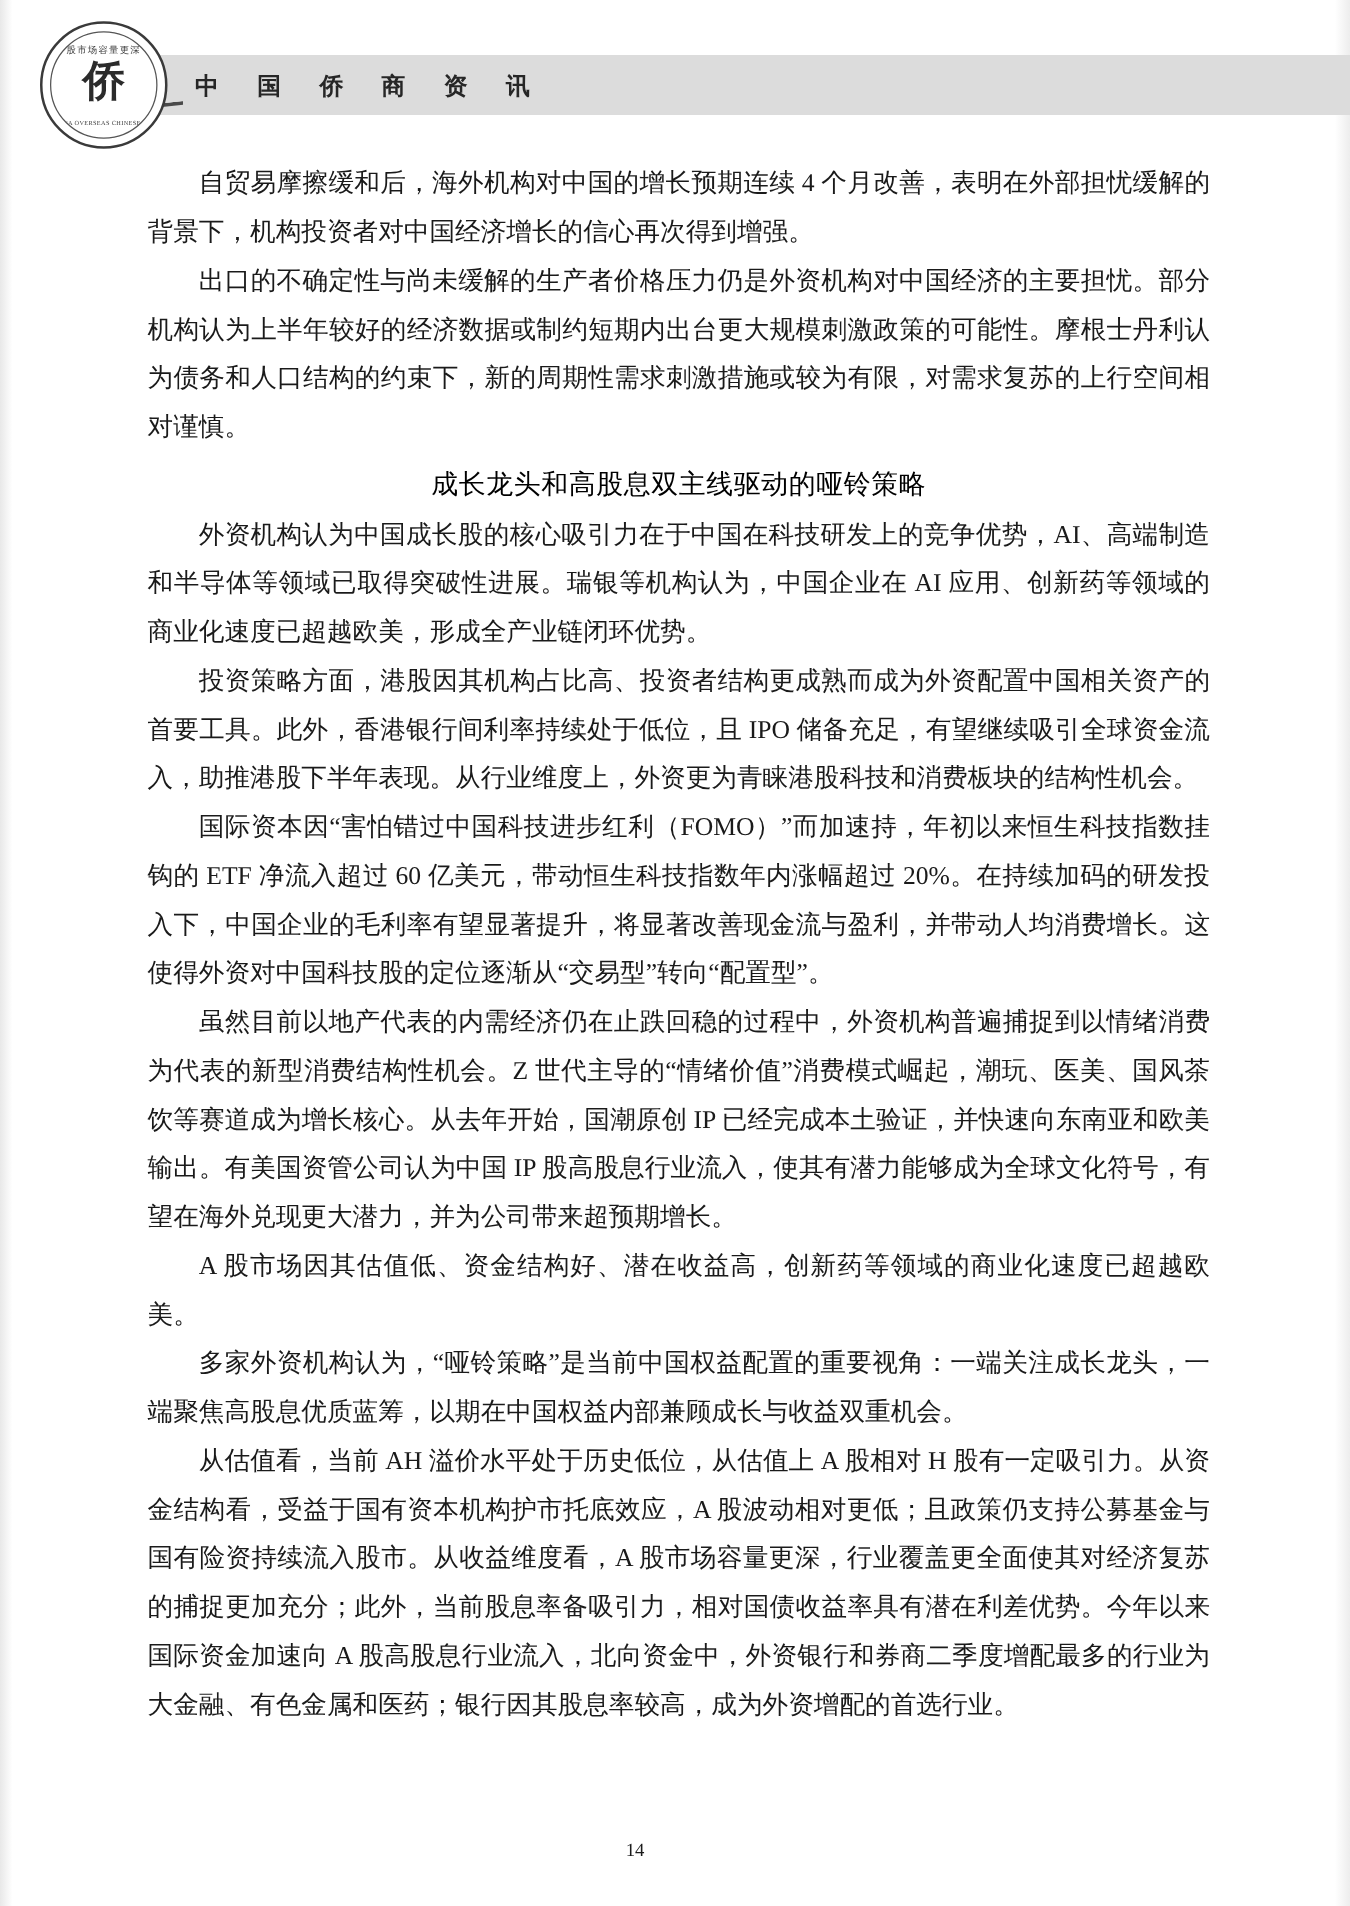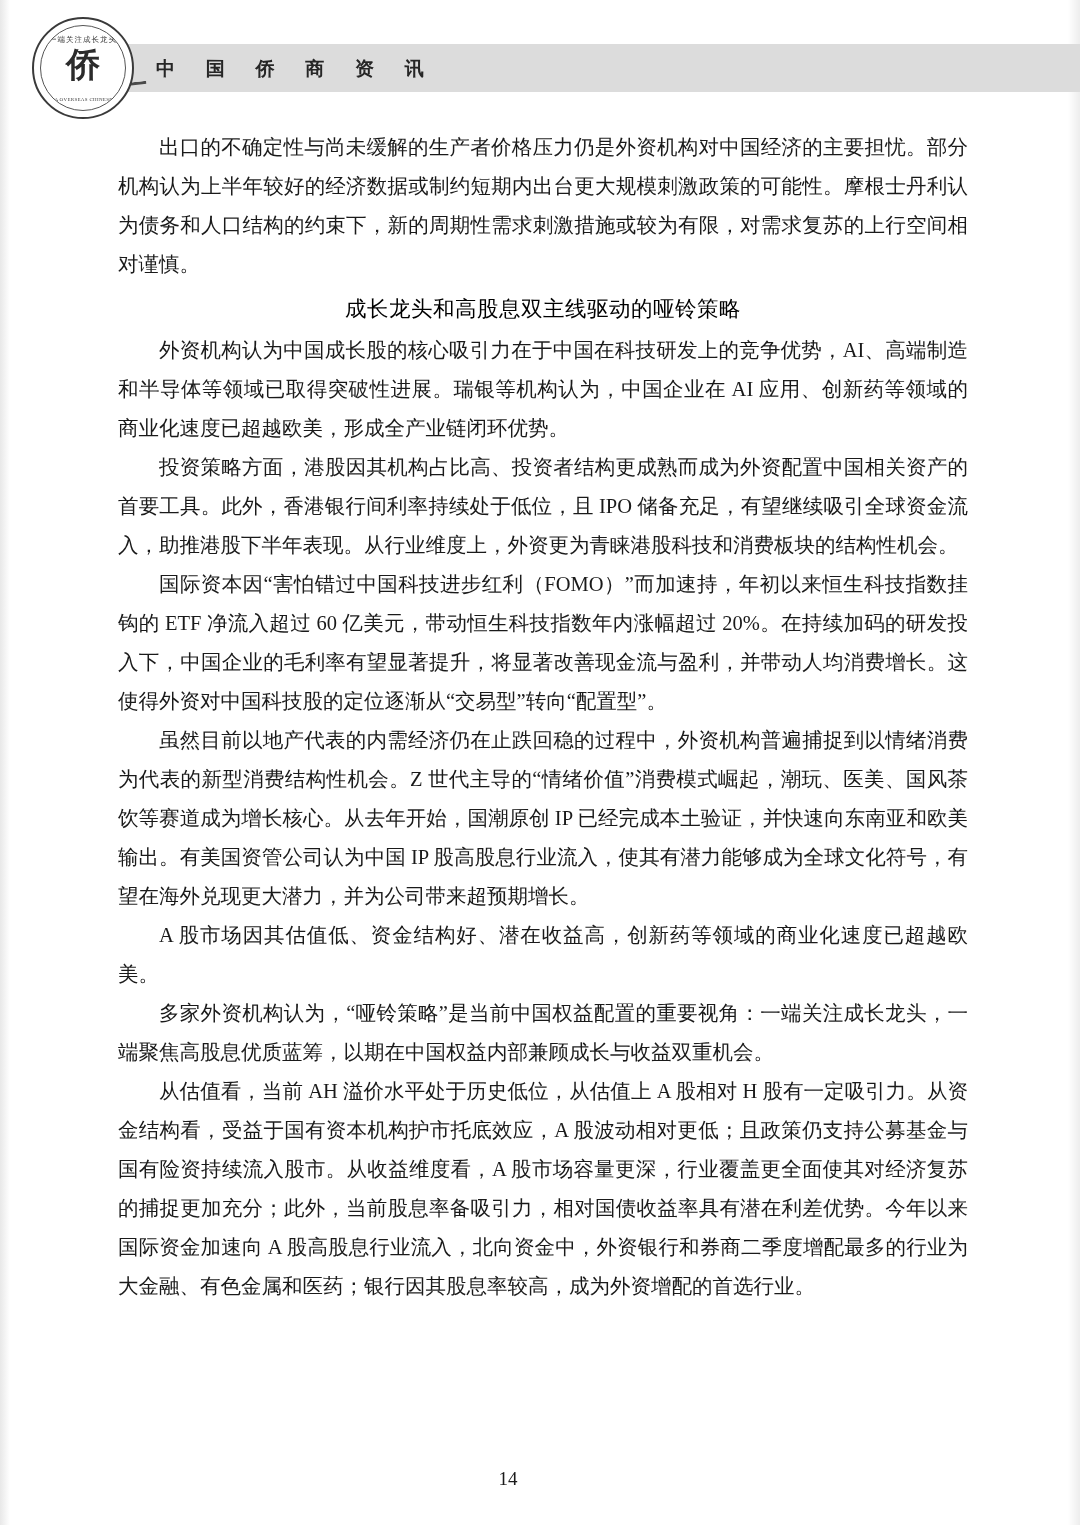--- a/index.html
+++ b/index.html
@@ -138,21 +138,21 @@
     letter-spacing: 0.5px;
   }
 
   
   .page-number {
     position: absolute;
     bottom: 35px;
     left: 0;
     width: 1016px;
     text-align: center;
-    font-size: 19px;
+    font-size: 15px;
     color: #1a1a1a;
     font-family: "Liberation Serif", "DejaVu Serif", serif;
   }
 
   
   .edge-left {
     position: absolute;
     top: 0; left: 0;
     width: 10px; height: 1525px;
     background: linear-gradient(to right, #e8e8e8, #ffffff);
@@ -171,28 +171,29 @@
 
   <div class="edge-left"></div>
   <div class="edge-right"></div>
 
   <div class="header">
     <div class="header-bar"></div>
     <div class="header-title">中 国 侨 商 资 讯</div>
     <div class="logo-swoosh"></div>
     <div class="logo">
       <div class="logo-inner">
-        <div class="logo-arc-top">一端关注成长龙头</div>
+        <div class="logo-arc-top">股市场容量更深</div>
         <div class="logo-glyph">侨</div>
         <div class="logo-arc-bottom">CHINA OVERSEAS CHINESE BUSINESS</div>
       </div>
     </div>
   </div>
 
   <div class="content">
+    <p class="para">自贸易摩擦缓和后，海外机构对中国的增长预期连续 4 个月改善，表明在外部担忧缓解的背景下，机构投资者对中国经济增长的信心再次得到增强。</p>
     <p class="para">出口的不确定性与尚未缓解的生产者价格压力仍是外资机构对中国经济的主要担忧。部分机构认为上半年较好的经济数据或制约短期内出台更大规模刺激政策的可能性。摩根士丹利认为债务和人口结构的约束下，新的周期性需求刺激措施或较为有限，对需求复苏的上行空间相对谨慎。</p>
     <h2 class="section-title">成长龙头和高股息双主线驱动的哑铃策略</h2>
     <p class="para">外资机构认为中国成长股的核心吸引力在于中国在科技研发上的竞争优势，AI、高端制造和半导体等领域已取得突破性进展。瑞银等机构认为，中国企业在 AI 应用、创新药等领域的商业化速度已超越欧美，形成全产业链闭环优势。</p>
     <p class="para">投资策略方面，港股因其机构占比高、投资者结构更成熟而成为外资配置中国相关资产的首要工具。此外，香港银行间利率持续处于低位，且 IPO 储备充足，有望继续吸引全球资金流入，助推港股下半年表现。从行业维度上，外资更为青睐港股科技和消费板块的结构性机会。</p>
     <p class="para">国际资本因“害怕错过中国科技进步红利（FOMO）”而加速持，年初以来恒生科技指数挂钩的 ETF 净流入超过 60 亿美元，带动恒生科技指数年内涨幅超过 20%。在持续加码的研发投入下，中国企业的毛利率有望显著提升，将显著改善现金流与盈利，并带动人均消费增长。这使得外资对中国科技股的定位逐渐从“交易型”转向“配置型”。</p>
     <p class="para">虽然目前以地产代表的内需经济仍在止跌回稳的过程中，外资机构普遍捕捉到以情绪消费为代表的新型消费结构性机会。Z 世代主导的“情绪价值”消费模式崛起，潮玩、医美、国风茶饮等赛道成为增长核心。从去年开始，国潮原创 IP 已经完成本土验证，并快速向东南亚和欧美输出。有美国资管公司认为中国 IP 股高股息行业流入，使其有潜力能够成为全球文化符号，有望在海外兑现更大潜力，并为公司带来超预期增长。</p>
     <p class="para">A 股市场因其估值低、资金结构好、潜在收益高，创新药等领域的商业化速度已超越欧美。</p>
     <p class="para">多家外资机构认为，“哑铃策略”是当前中国权益配置的重要视角：一端关注成长龙头，一端聚焦高股息优质蓝筹，以期在中国权益内部兼顾成长与收益双重机会。</p>
     <p class="para">从估值看，当前 AH 溢价水平处于历史低位，从估值上 A 股相对 H 股有一定吸引力。从资金结构看，受益于国有资本机构护市托底效应，A 股波动相对更低；且政策仍支持公募基金与国有险资持续流入股市。从收益维度看，A 股市场容量更深，行业覆盖更全面使其对经济复苏的捕捉更加充分；此外，当前股息率备吸引力，相对国债收益率具有潜在利差优势。今年以来国际资金加速向 A 股高股息行业流入，北向资金中，外资银行和券商二季度增配最多的行业为大金融、有色金属和医药；银行因其股息率较高，成为外资增配的首选行业。</p>
   </div>

